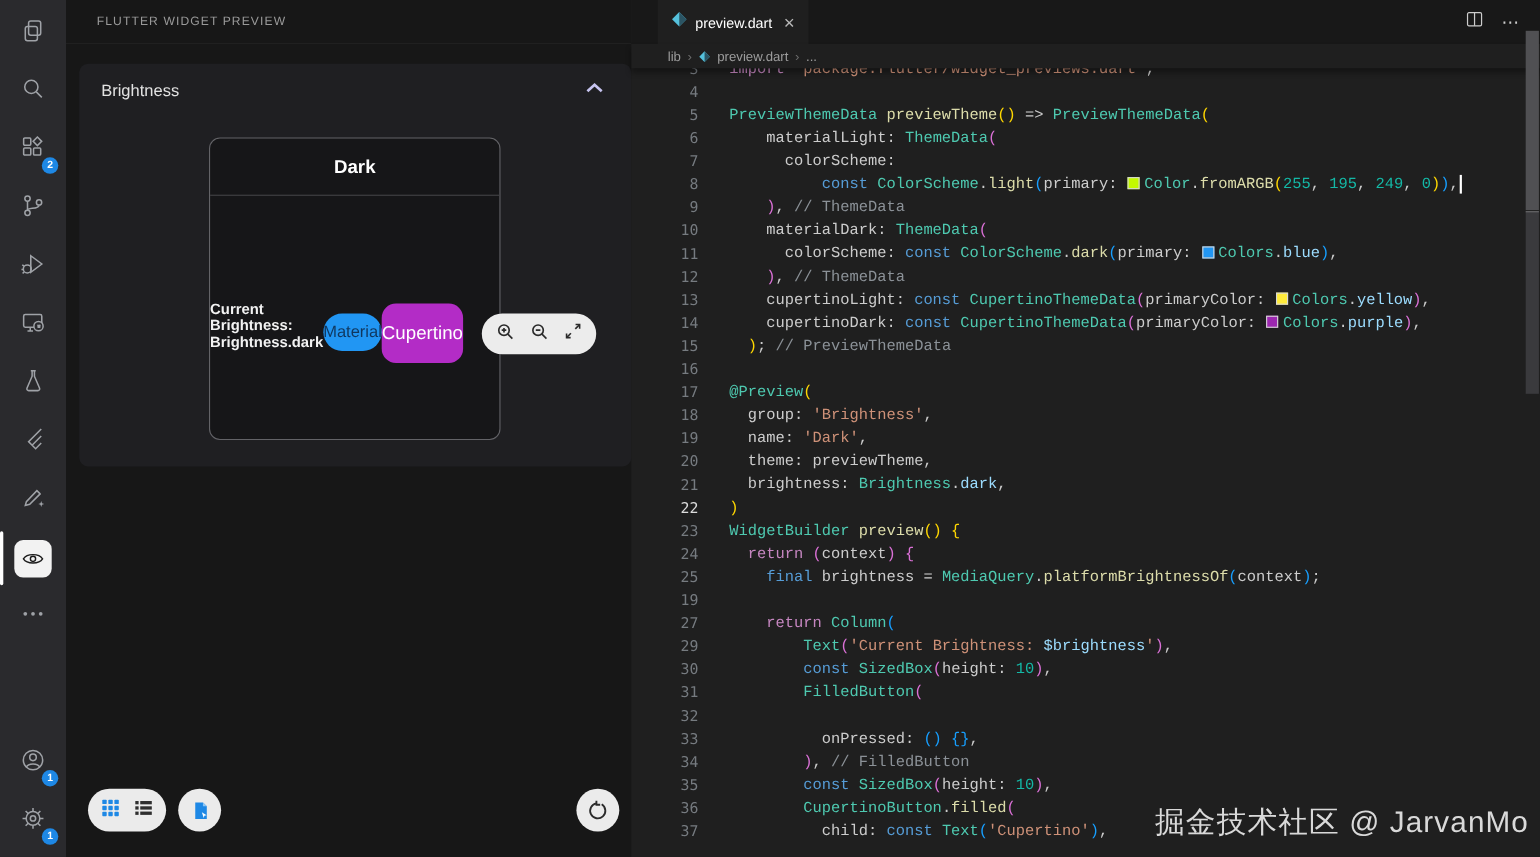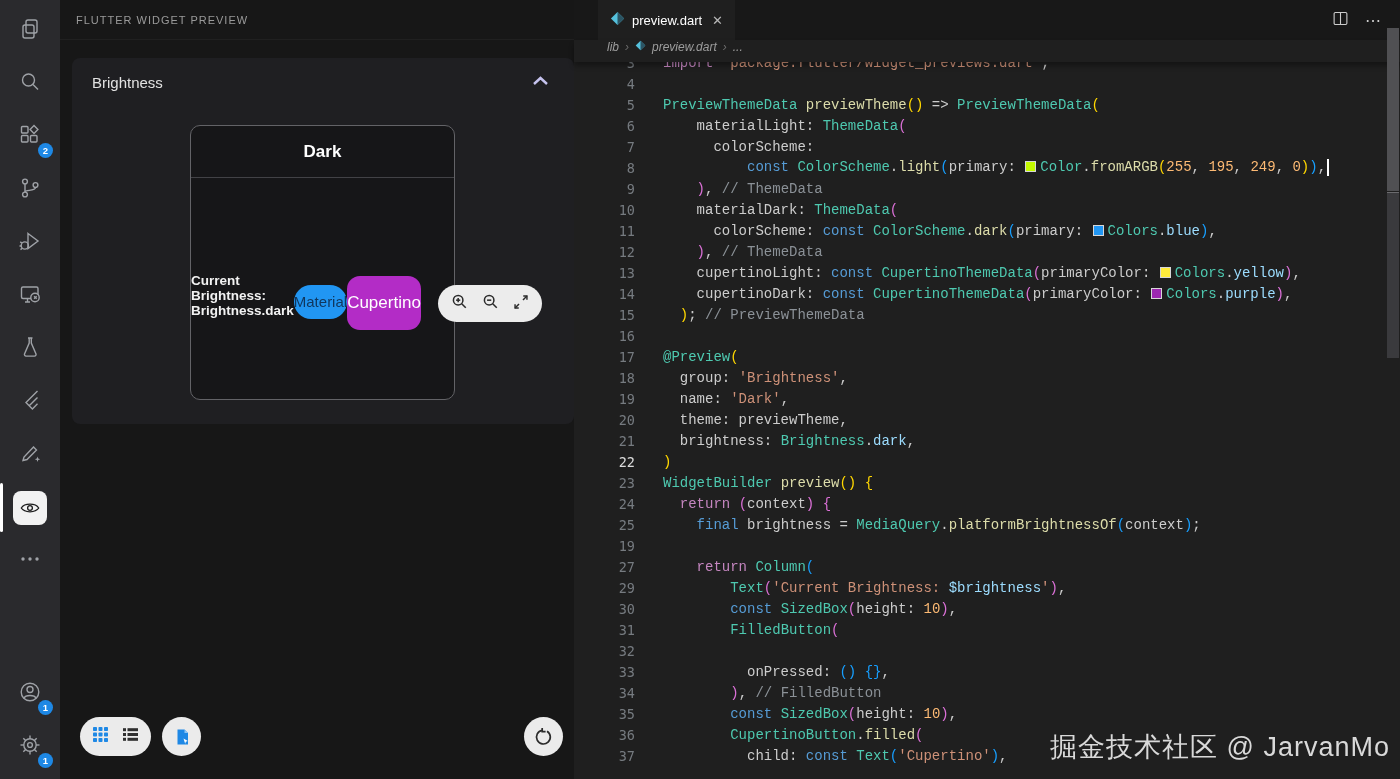--- a/index.html
+++ b/index.html
@@ -16,21 +16,21 @@
   .ab-item .filled { fill:#9fa2a7; stroke:none; }
   .ab-item.active .active-box { width:34px; height:34px; background:#f2f2f2; border-radius:8px;
     display:flex; align-items:center; justify-content:center; }
   .ab-item.active svg { stroke:#1b1b1b; }
   .ab-indicator { position:absolute; left:0; top:2px; bottom:2px; width:3px; background:#ffffff; border-radius:2px; }
   .ab-badge { position:absolute; right:7px; bottom:5px; min-width:15px; height:15px; border-radius:50%;
     color:#fff; font-size:9.5px; font-weight:bold; display:flex; align-items:center; justify-content:center; }
 
   
   .side-panel { width:514px; background:#171717; position:relative; flex:none; }
-  .panel-title { height:40px; display:flex; align-items:center; padding-left:16px;
+  .panel-title { height:40px; display:flex; align-items:center; padding-left:28px;
     color:#9a9a9a; font-size:11px; letter-spacing:1px; border-bottom:1px solid rgba(255,255,255,0.04); }
   .group { position:absolute; left:12px; right:0; top:58px; height:366px; background:#1f1f22; border-radius:8px; }
   .group-header { display:flex; align-items:center; justify-content:space-between; padding:15px 24px 0 20px; }
   .group-title { color:#e2e2e2; font-size:15px; }
   .chevron-up svg { stroke:#c6c3ef; stroke-width:2.4; fill:none; }
 
   .preview-card { position:absolute; left:118px; top:67px; width:265px; height:275px;
     background:#161618; border:1px solid #636367; border-radius:10px; display:flex; flex-direction:column; }
   .card-title { height:52px; display:flex; align-items:center; justify-content:center;
     color:#ffffff; font-size:17px; font-weight:bold; border-bottom:1px solid #424246; }
@@ -62,34 +62,34 @@
   .editor { flex:1; display:flex; flex-direction:column; position:relative; background:#1f1f1f; }
   .tab-bar { height:40px; background:#181818; display:flex; align-items:stretch; flex:none; }
   .tab { margin-left:24px; background:#1f1f1f; display:flex; align-items:center; gap:7px;
     padding:0 12px; cursor:pointer; }
   .tab-label { color:#ffffff; font-size:13px; }
   .tab-close { color:#b8b8b8; font-size:13px; margin-left:3px; cursor:pointer; }
   .tab-actions { margin-left:auto; display:flex; align-items:center; gap:16px; padding-right:18px; }
   .tab-actions svg { stroke:#cccccc; fill:none; stroke-width:1.3; }
   .more-dots { color:#cccccc; font-size:16px; letter-spacing:1px; cursor:pointer; }
 
-  .breadcrumbs { height:22px; background:#1f1f1f; display:flex; gap:6px;
-    padding-left:33px; position:relative; z-index:3; box-shadow:0 4px 5px rgba(0,0,0,0.33); flex:none;font-style:italic; }
+  .breadcrumbs { height:22px; background:#1f1f1f; display:flex; align-items:center; gap:6px;
+    padding-left:33px; position:relative; z-index:3; box-shadow:0 4px 5px rgba(0,0,0,0.33); flex:none; }
   .bc-item { color:#9d9d9d; font-size:12px; cursor:pointer; }
   .bc-sep { color:#6d6d6d; font-size:12px; }
 
   .code-area { flex:1; overflow:hidden; position:relative; }
   .code-scroll { margin-top:-10px; }
   .code-line { height:21px; display:flex; align-items:center;
     font-family:"DejaVu Sans Mono", monospace; font-size:14px; white-space:pre; }
   .ln { width:61px; text-align:right; color:#767b80; flex:none; font-size:13.5px; }
   .ln.active { color:#dcdcdc; }
   .lc { padding-left:28px;font-family:Liberation Mono, monospace; }
   .tk-ty{color:#4EC9B0} .tk-fn{color:#DCDCAA} .tk-kw{color:#569CD6} .tk-ct{color:#C586C0}
-  .tk-st{color:#CE9178} .tk-nu{color:#fdba74} .tk-pr{color:#9CDCFE} .tk-wh{color:#cccccc}
+  .tk-st{color:#CE9178} .tk-nu{color:#14b8a6} .tk-pr{color:#9CDCFE} .tk-wh{color:#cccccc}
   .tk-cm{color:#8b9197} .tk-b1{color:#FFD700} .tk-b2{color:#DA70D6} .tk-b3{color:#179FFF}
   .tk-sw { display:inline-block; width:11px; height:11px; border:1px solid #d7d7d7;
     margin:0 4px 0 1px; vertical-align:-1px; }
   .cursor { display:inline-block; width:2px; height:17px; background:#ffffff; vertical-align:middle; margin-left:1px; }
 
   .scrollbar { position:absolute; right:0; top:0; bottom:0; width:14px; z-index:4; }
   .sb-thumb1 { position:absolute; left:1px; right:1px; top:28px; height:163px; background:#505053; }
   .sb-thumb2 { position:absolute; left:1px; right:1px; top:192px; height:166px; background:#3a3a3d; border-top:1px solid #6b6b6e; }
 
   .watermark { position:absolute; right:10px; bottom:14px; color:#d9d9d9; font-size:27px;

